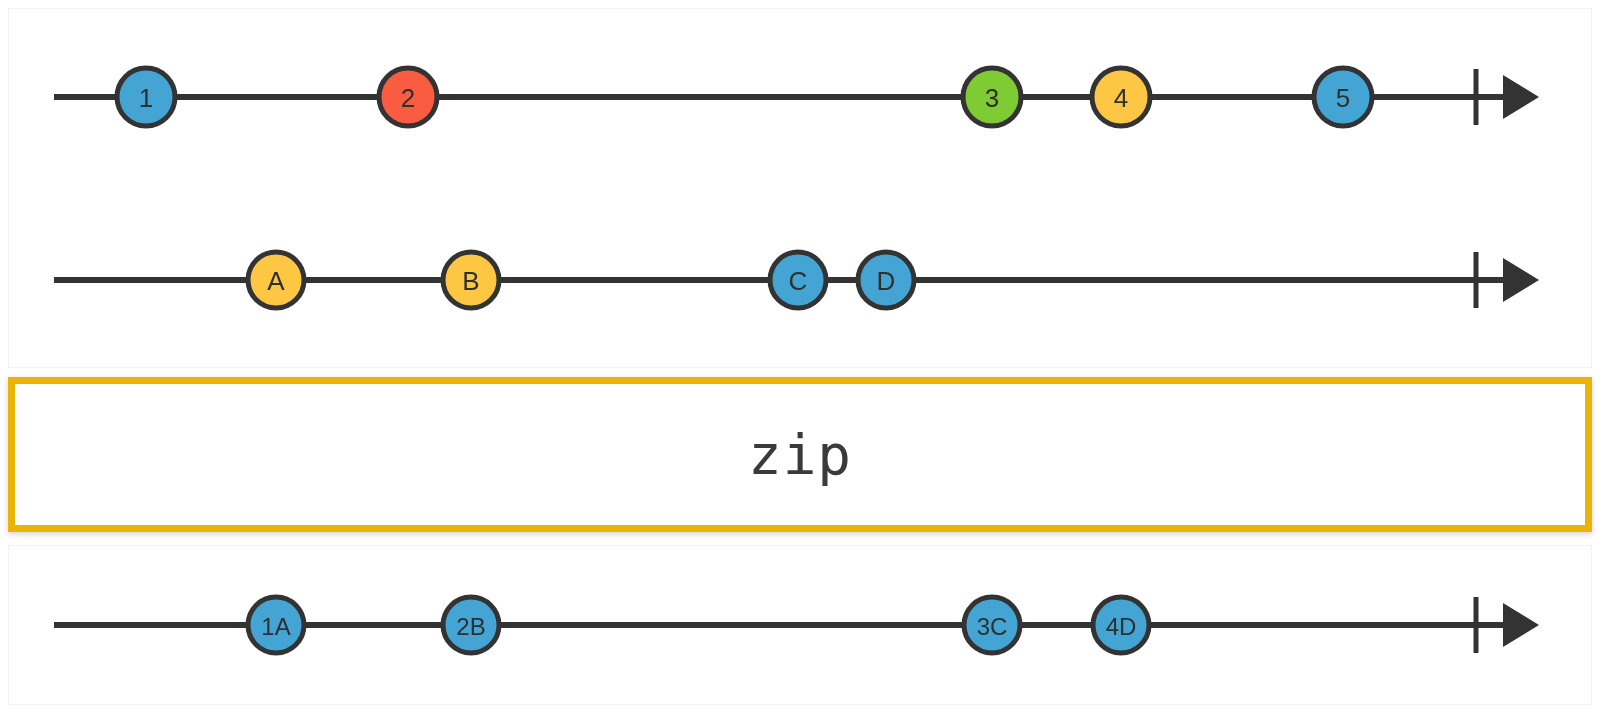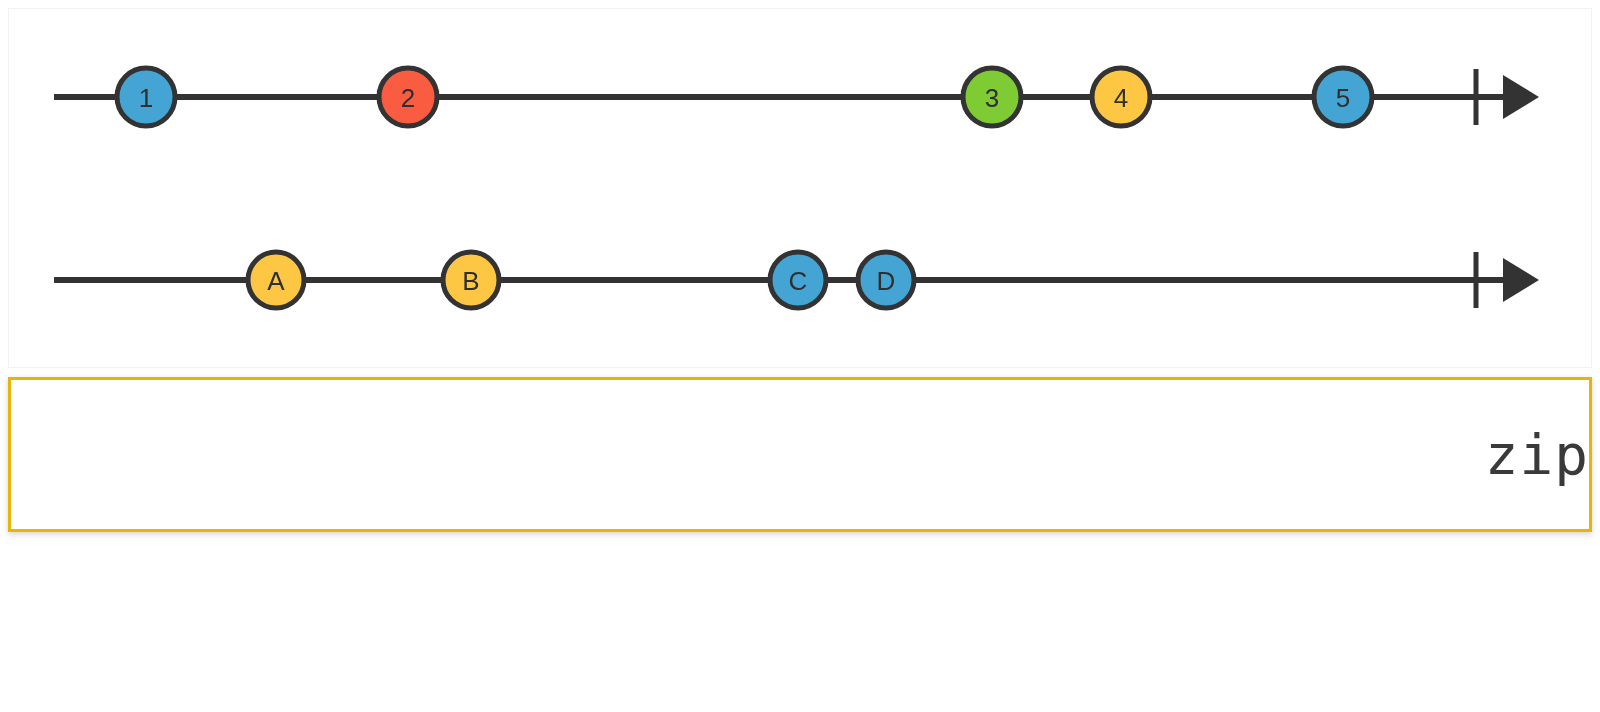--- a/index.html
+++ b/index.html
@@ -28,25 +28,25 @@
     top: 8px;
     width: 1584px;
     height: 360px;
     border: 1px solid #f2f2f2;
   }
   .panel-operator {
     left: 8px;
     top: 377px;
     width: 1584px;
     height: 155px;
-    border: 3px solid #eab308;
+    border: 7px solid #eab308;
     box-shadow: 0 2px 6px rgba(0,0,0,0.18);
     display: flex;
     align-items: center;
-    justify-content: flex-end;
+    justify-content: center;
   }
   .panel-output {
     left: 8px;
     top: 545px;
     width: 1584px;
     height: 160px;
     border: 1px solid #f2f2f2;
   }
 
   .operator-label {
@@ -119,14 +119,39 @@
             <text x="877" y="272" font-size="26" fill="#2f2f2f" class="marble-label">D</text>
           </g>
         </g>
       </svg>
   </div>
 
   <div class="panel panel-operator">
     <span class="operator-label">zip</span>
   </div>
 
+  <div class="panel panel-output">
+    <svg id="svg-output" class="timeline-svg" width="1584" height="160" style="position:absolute;left:0;top:0;">
+        <g>
+          <line x1="45" y1="79" x2="1498" y2="79" stroke="#333333" stroke-width="6" stroke-linecap="butt"></line>
+          <polygon points="1530,79 1494,57 1494,101" fill="#333333"></polygon>
+          <line x1="1467" y1="51" x2="1467" y2="107" stroke="#333333" stroke-width="5"></line>
+          <g>
+            <circle cx="267" cy="79" r="28" fill="#44a5d4" stroke="#333333" stroke-width="5"></circle>
+            <text x="267" y="80" font-size="24" fill="#2f2f2f" class="marble-label">1A</text>
+          </g>
+          <g>
+            <circle cx="462" cy="79" r="28" fill="#44a5d4" stroke="#333333" stroke-width="5"></circle>
+            <text x="462" y="80" font-size="24" fill="#2f2f2f" class="marble-label">2B</text>
+          </g>
+          <g>
+            <circle cx="983" cy="79" r="28" fill="#44a5d4" stroke="#333333" stroke-width="5"></circle>
+            <text x="983" y="80" font-size="24" fill="#2f2f2f" class="marble-label">3C</text>
+          </g>
+          <g>
+            <circle cx="1112" cy="79" r="28" fill="#44a5d4" stroke="#333333" stroke-width="5"></circle>
+            <text x="1112" y="80" font-size="24" fill="#2f2f2f" class="marble-label">4D</text>
+          </g>
+        </g>
+      </svg>
+  </div>
 
 </div>
 
 </body></html>

